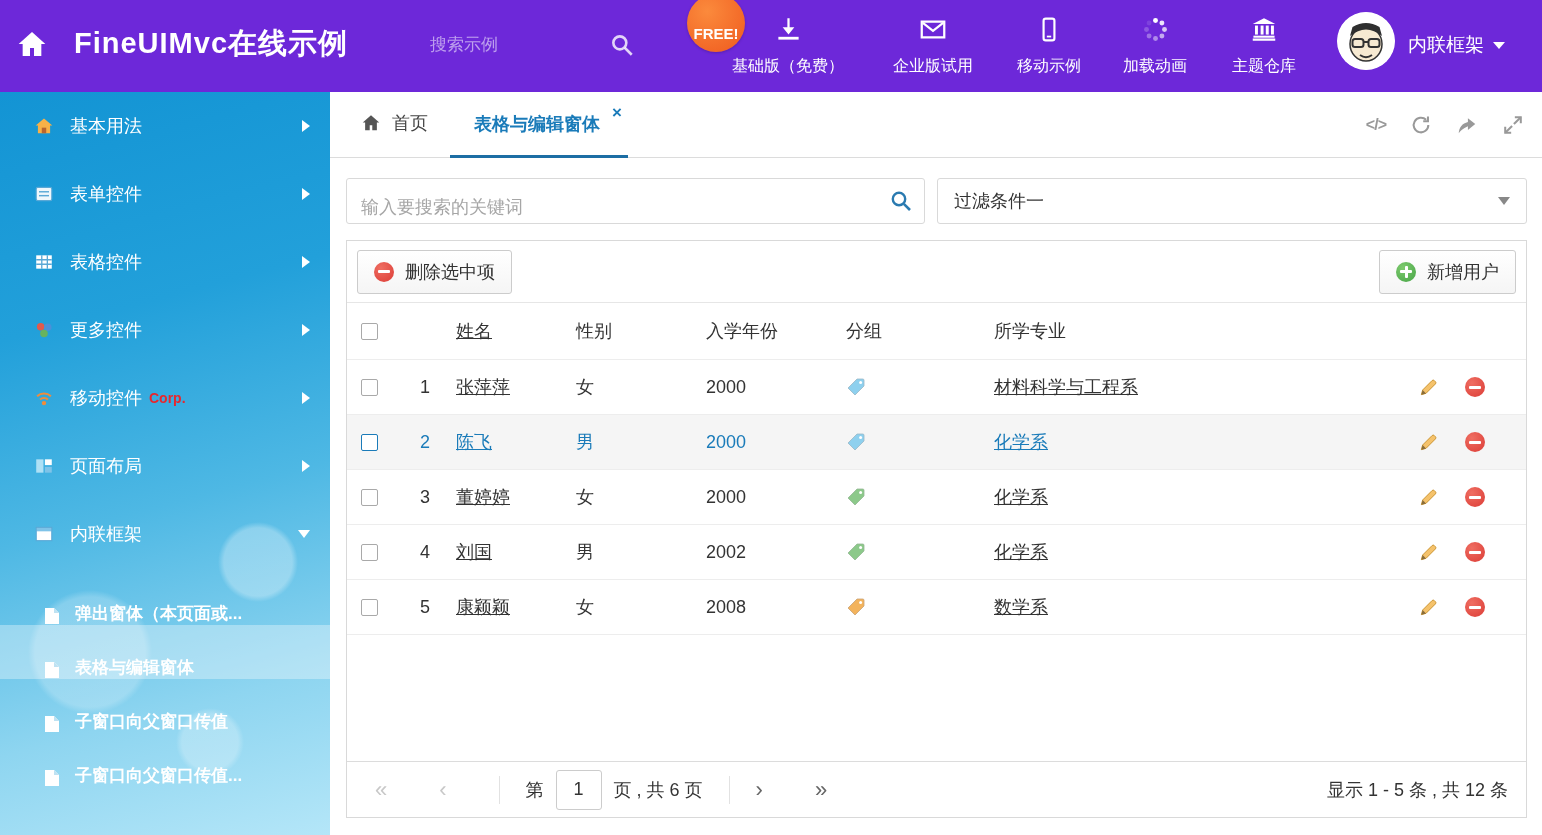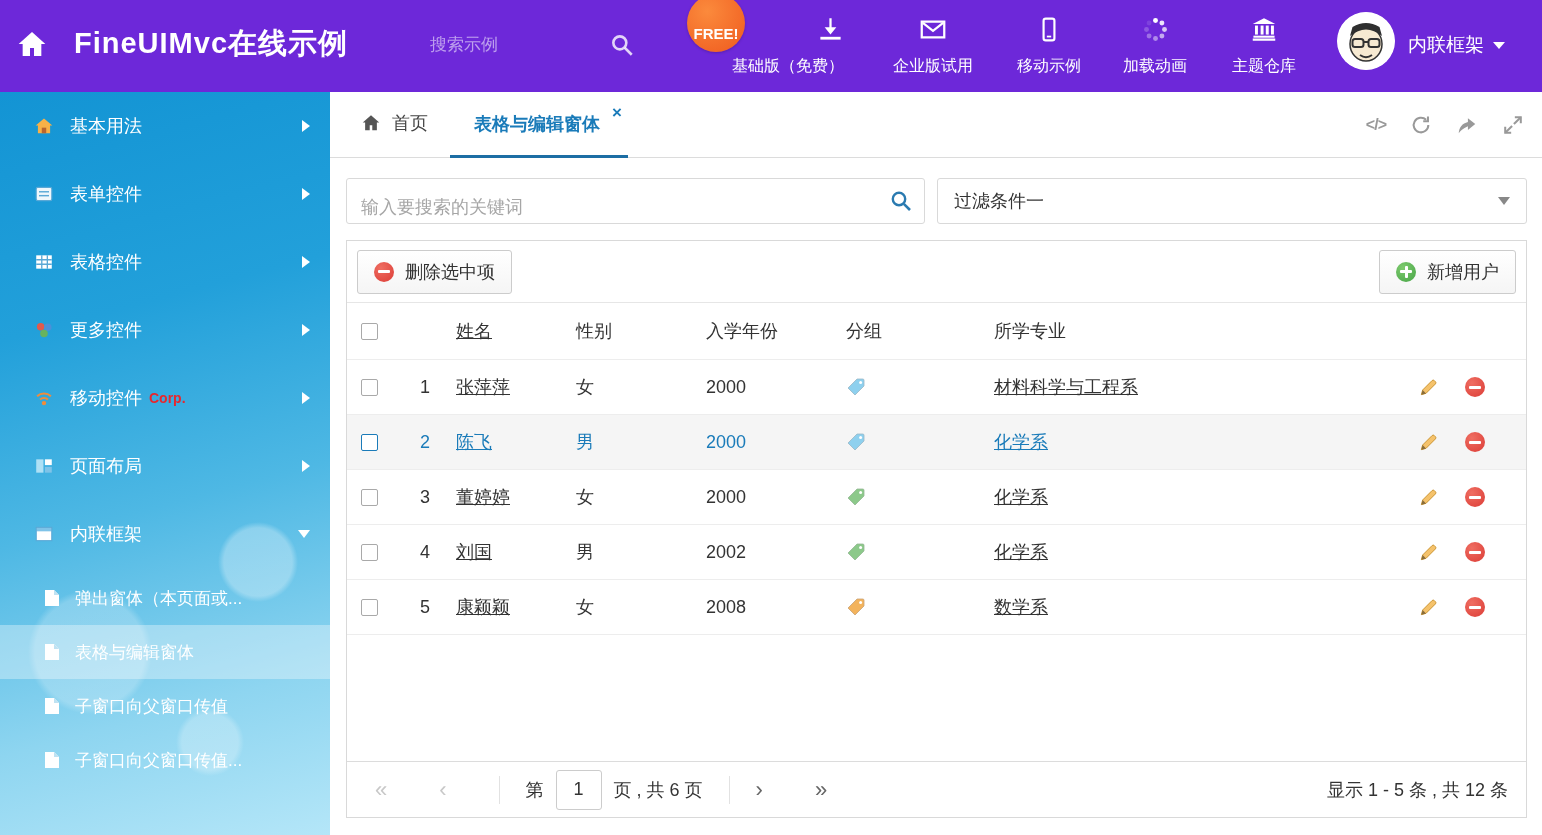--- a/index.html
+++ b/index.html
@@ -9,41 +9,41 @@
   
   .header { position:absolute; left:0; top:0; width:1542px; height:92px; background:#6d28d9; z-index:5; }
   .hdr-home { position:absolute; left:16px; top:28px; }
   .hdr-title { position:absolute; left:74px; top:24px; color:#fff; font-size:29px; font-weight:bold; letter-spacing:1px; }
   .hdr-search { position:absolute; left:430px; top:28px; width:205px; height:36px; }
   .hdr-search input { width:170px; height:34px; background:transparent; border:none; outline:none; color:rgba(255,255,255,.85); font-size:17px; font-family:"Liberation Sans",sans-serif; }
   .hdr-search input::placeholder { color:rgba(255,255,255,.55); }
   .hdr-search .mag { position:absolute; right:0; top:4px; }
   .free-badge { position:absolute; left:687px; top:-6px; width:58px; height:58px; border-radius:50%; background:radial-gradient(circle at 35% 30%, #fb8a3c, #ef5a1e); color:#fff; font-weight:bold; font-size:15px; display:flex; align-items:flex-end; justify-content:center; padding-bottom:10px; cursor:pointer; box-shadow:0 1px 3px rgba(0,0,0,.2); }
   .hnav { position:absolute; top:16px; transform:translateX(-50%); display:flex; flex-direction:column; align-items:center; gap:9px; color:#fff; font-size:16px; cursor:pointer; white-space:nowrap; }
-  .hn1{left:788px;align-items:flex-end;} .hn2{left:933px;} .hn3{left:1049px;} .hn4{left:1155px;} .hn5{left:1264px;}
+  .hn1{left:788px;} .hn2{left:933px;} .hn3{left:1049px;} .hn4{left:1155px;} .hn5{left:1264px;}
   .avatar { position:absolute; left:1337px; top:12px; width:58px; height:58px; border-radius:50%; overflow:hidden; cursor:pointer; background:#fff; }
   .hdr-user { position:absolute; left:1408px; top:32px; color:#fff; font-size:19px; display:flex; align-items:center; gap:9px; cursor:pointer; }
   .caret-dn-w { width:0; height:0; border-left:6px solid transparent; border-right:6px solid transparent; border-top:7px solid #fff; display:inline-block; }
 
   
   .sidebar { position:absolute; left:0; top:92px; width:330px; height:743px; color:#fff;
     background:
       radial-gradient(circle at 258px 470px, rgba(255,255,255,.30) 0 34px, rgba(255,255,255,0) 40px),
       radial-gradient(circle at 90px 560px, rgba(255,255,255,.22) 0 55px, rgba(255,255,255,0) 62px),
       radial-gradient(circle at 210px 650px, rgba(255,255,255,.25) 0 28px, rgba(255,255,255,0) 34px),
       linear-gradient(165deg, #1394d4 0%, #22a0da 30%, #4eb8e4 55%, #8ed5f0 80%, #b4e6f8 100%);
   }
   .side-item { height:68px; display:flex; align-items:center; padding-left:34px; font-size:18px; cursor:pointer; position:relative; }
   .side-item .sico { width:20px; height:20px; margin-right:16px; flex:0 0 auto; }
   .side-item .arr { position:absolute; right:20px; }
   .tri-r { width:0; height:0; border-top:6px solid transparent; border-bottom:6px solid transparent; border-left:8px solid #fff; display:inline-block; }
   .tri-d { width:0; height:0; border-left:6px solid transparent; border-right:6px solid transparent; border-top:8px solid #fff; display:inline-block; }
   .corp-badge { color:#e8262d; font-size:14px; margin-left:7px; font-weight:bold; }
   .side-sub { padding-top:3px; }
-  .side-subitem { height:54px; display:flex; align-items:center; padding-left:44px; font-size:17px; cursor:pointer; }
+  .side-subitem { height:54px; display:flex; align-items:flex-end; padding-left:44px; font-size:17px; cursor:pointer;font-weight:bold; }
   .side-subitem .fico { margin-right:15px; display:inline-flex; }
   .side-subitem.active { background:rgba(255,255,255,.34); }
 
   
   .main { position:absolute; left:330px; top:92px; width:1212px; height:743px; background:#fff; }
   .tabbar { position:relative; height:66px; border-bottom:1px solid #dcdcdc; }
   .tab-home { position:absolute; left:30px; top:0; height:62px; display:flex; align-items:center; gap:10px; color:#444; font-size:18px; cursor:pointer; }
   .tab-active { position:absolute; left:120px; top:0; height:66px; padding:0 28px 0 24px; display:flex; align-items:center; color:#1a7bb9; font-size:18px; font-weight:bold; border-bottom:3px solid #1c6ea4; cursor:pointer; }
   .tab-close { position:absolute; right:6px; top:12px; color:#1a7bb9; font-size:17px; font-weight:bold; line-height:1; cursor:pointer; }
   .tab-tools { position:absolute; right:18px; top:0; height:66px; display:flex; align-items:center; gap:24px; color:#999; }

